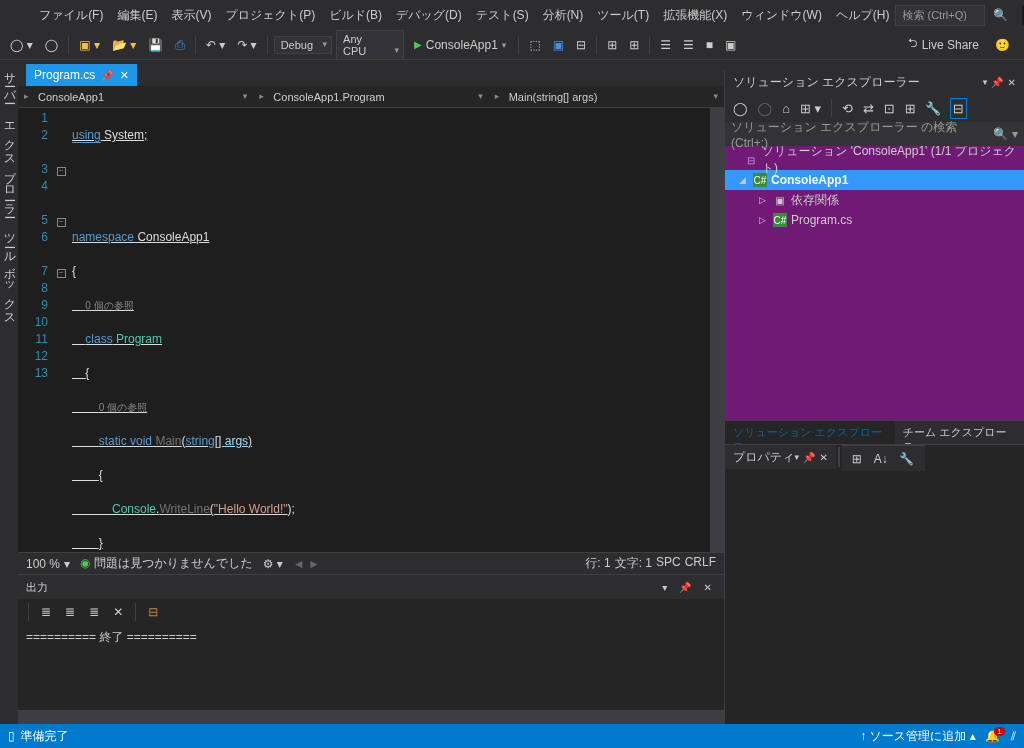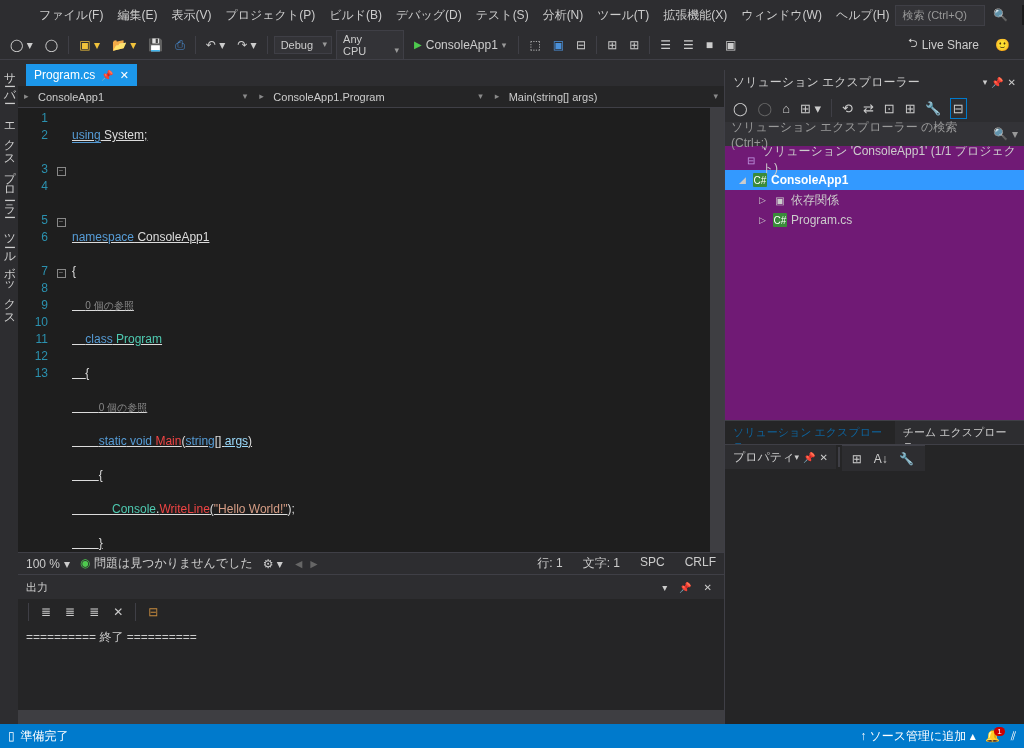--- a/index.html
+++ b/index.html
@@ -35,28 +35,28 @@
 .gutter { width: 36px; background: #1e1e1e; color: #2b91af; text-align: right; padding: 2px 6px 0 0; line-height: 17px; }
 .gutter div { height: 17px; }
 .fold-gutter { width: 14px; background: #1e1e1e; padding-top: 2px; line-height: 17px; }
 .fold-gutter div { height: 17px; text-align: center; color: #888; font-size: 10px; }
 .fold-box { border: 1px solid #888; width: 9px; height: 9px; display: inline-flex; align-items: center; justify-content: center; font-size: 8px; line-height: 1; }
 .code { flex: 1; padding: 2px 4px 0 4px; line-height: 17px; white-space: pre; color: #dcdcdc; position: relative; text-decoration: underline; }
 .code .line { height: 17px; }
 .kw { color: #569cd6; }
 .cls { color: #4ec9b0; }
 .str { color: #d69d85; }
-.mth { color: #ef4444; }
+.mth { color: #737373; }
 .param { color: #9cdcfe; }
 .codelens { font-size: 10px; color: #888; text-align: right; }
 .scroll-v { width: 14px; background: #3e3e42; }
 .editor-status { height: 22px; background: #2d2d30; display: flex; align-items: center; padding: 0 8px; font-size: 11px; color: #ccc; gap: 10px; border-top: 1px solid #3f3f46; }
 .zoom { display: flex; align-items: center; gap: 4px; }
 .checkmark { color: #4ec94e; }
-.editor-status-right { margin-left: auto; display: flex; gap: 20px; }
+.editor-status-right { margin-left: auto; display: flex; gap: 4px; }
 .output-panel { height: 150px; background: #252526; display: flex; flex-direction: column; border-top: 1px solid #3f3f46; }
 .panel-header { height: 24px; display: flex; align-items: center; padding: 0 8px; background: #2d2d30; }
 .panel-header .title { flex: 1; font-size: 11px; }
 .panel-btns { display: flex; gap: 4px; }
 .panel-btns span { padding: 2px 4px; font-size: 10px; color: #ccc; cursor: default; }
 .output-toolbar { height: 26px; display: flex; align-items: center; padding: 0 8px; gap: 6px; font-size: 11px; background: #252526; }
 .output-src { display: flex; align-items: center; gap: 4px; }
 .output-body { flex: 1; padding: 4px 8px; font-family: Consolas, monospace; font-size: 12px; color: #ccc; overflow: auto; }
 .output-body div { line-height: 16px; white-space: pre; }
 .output-scroll-h { height: 14px; background: #3e3e42; }

